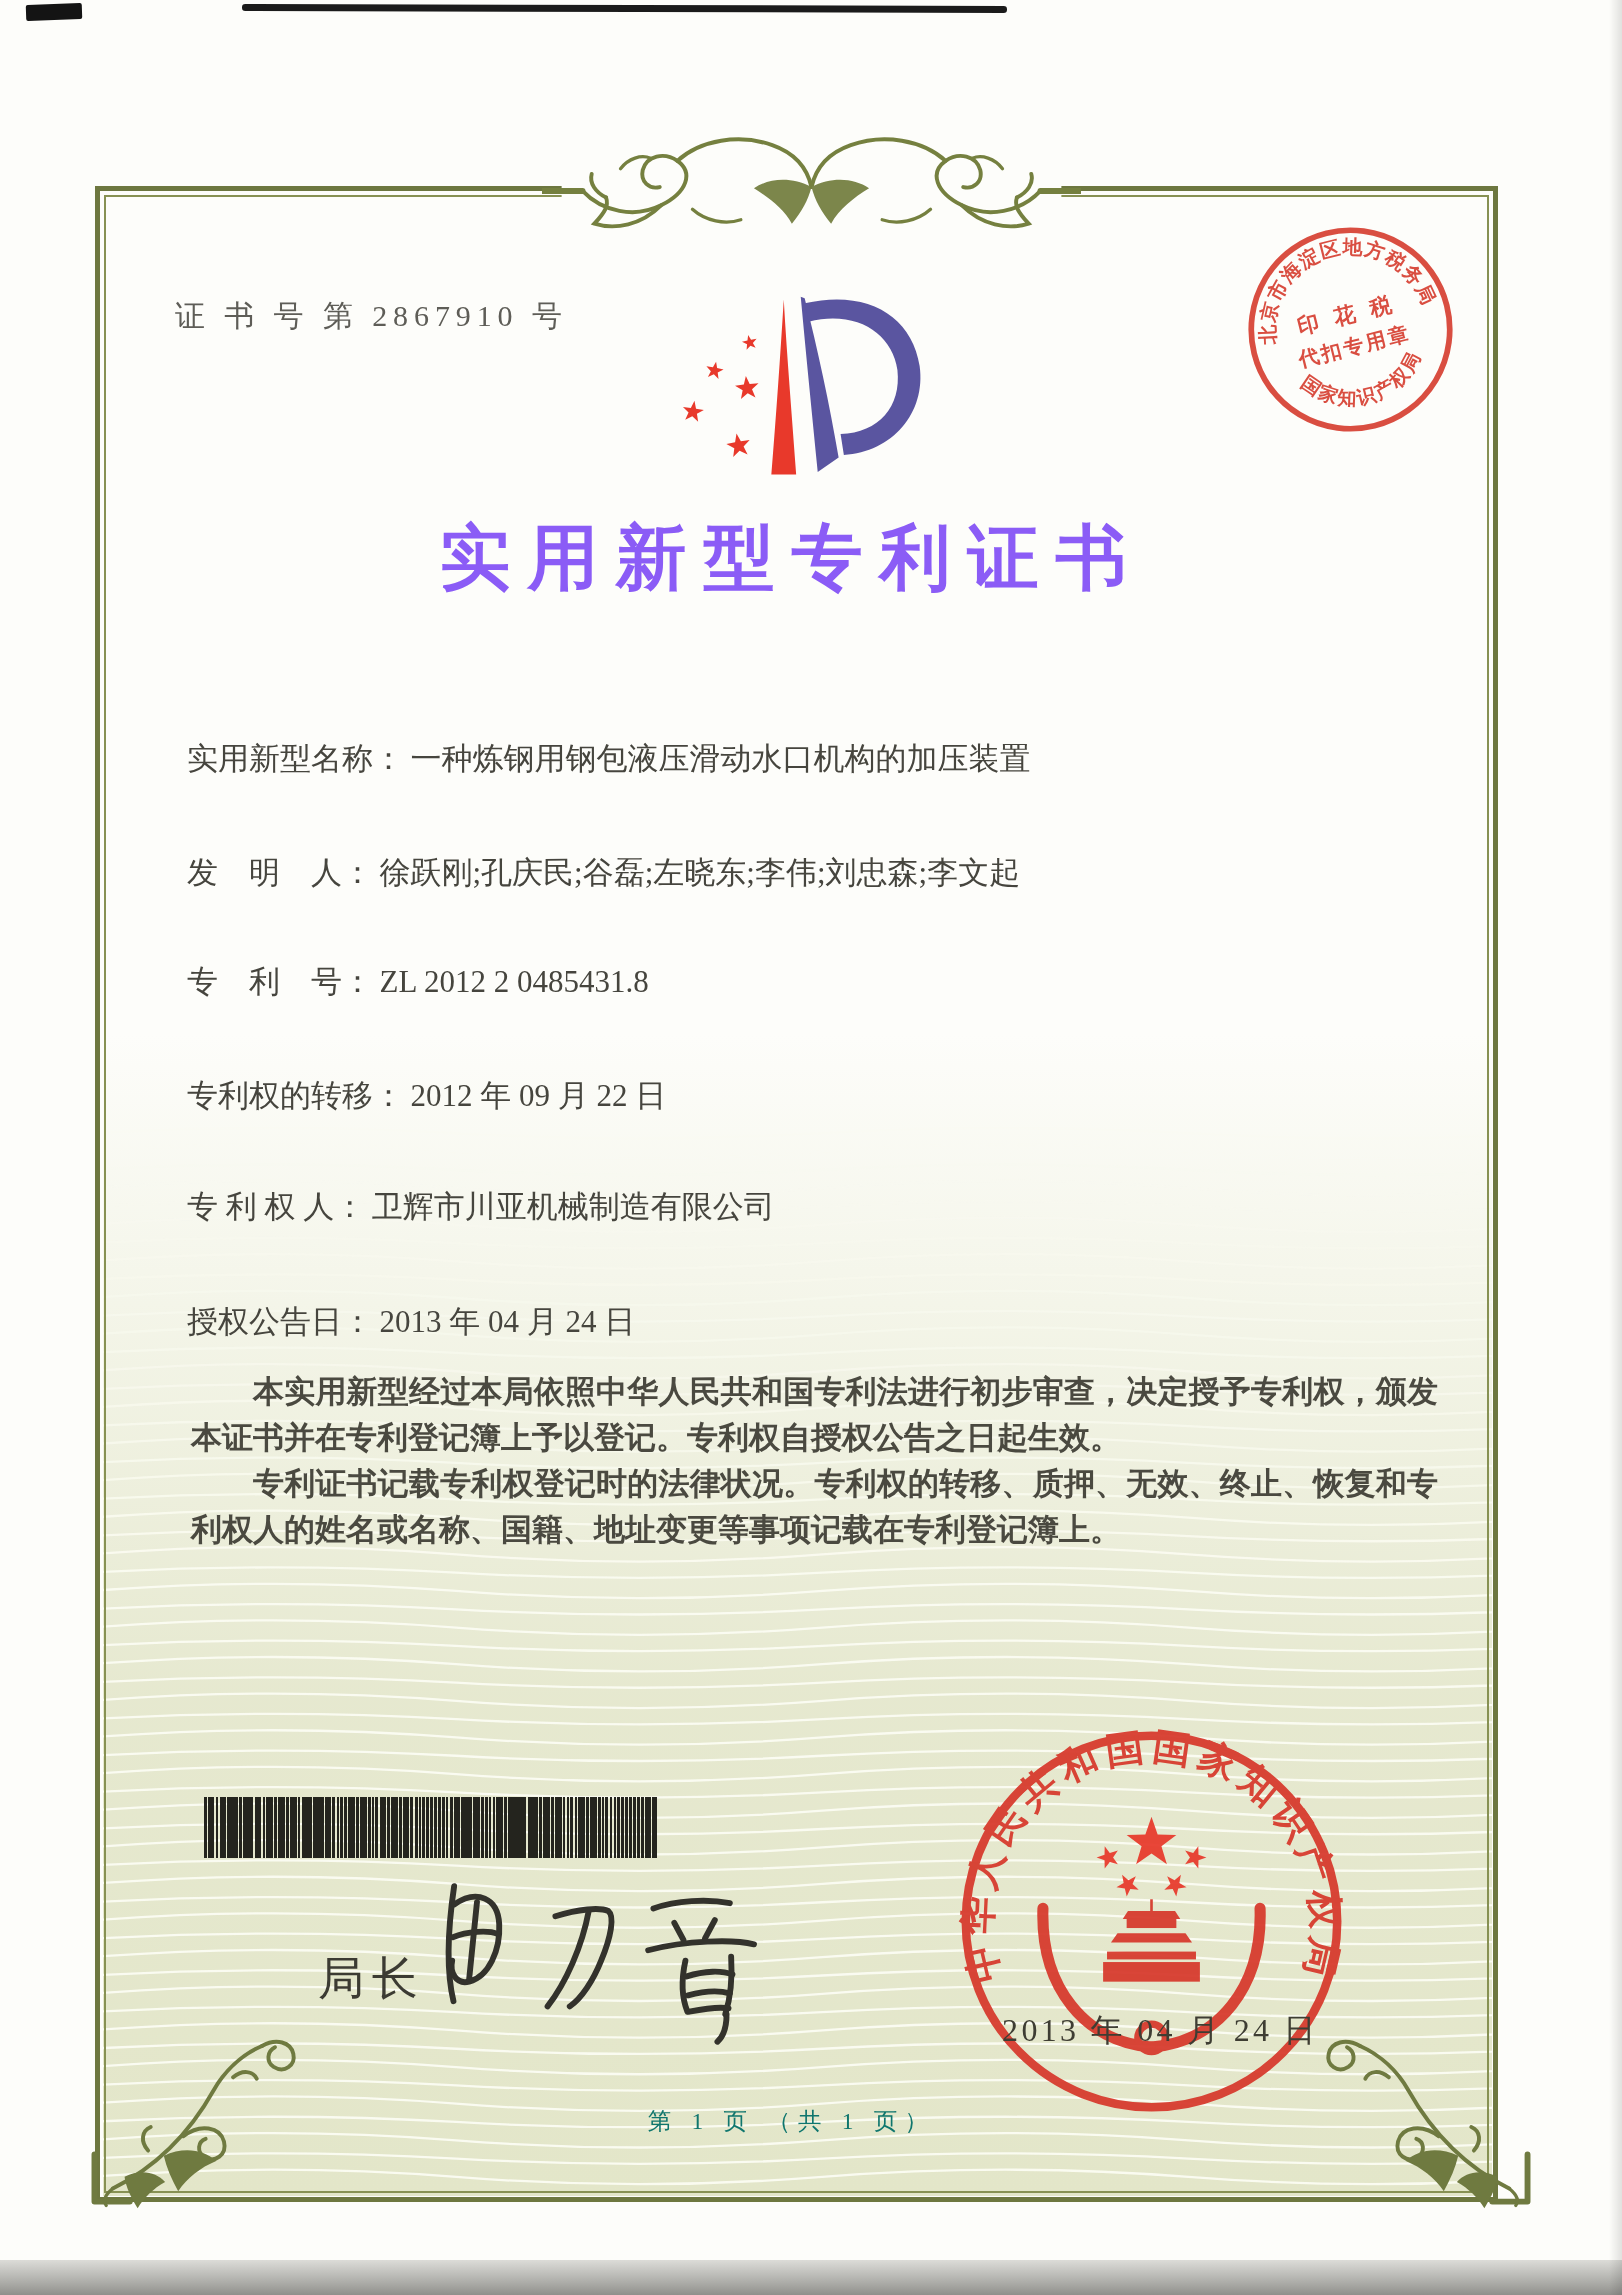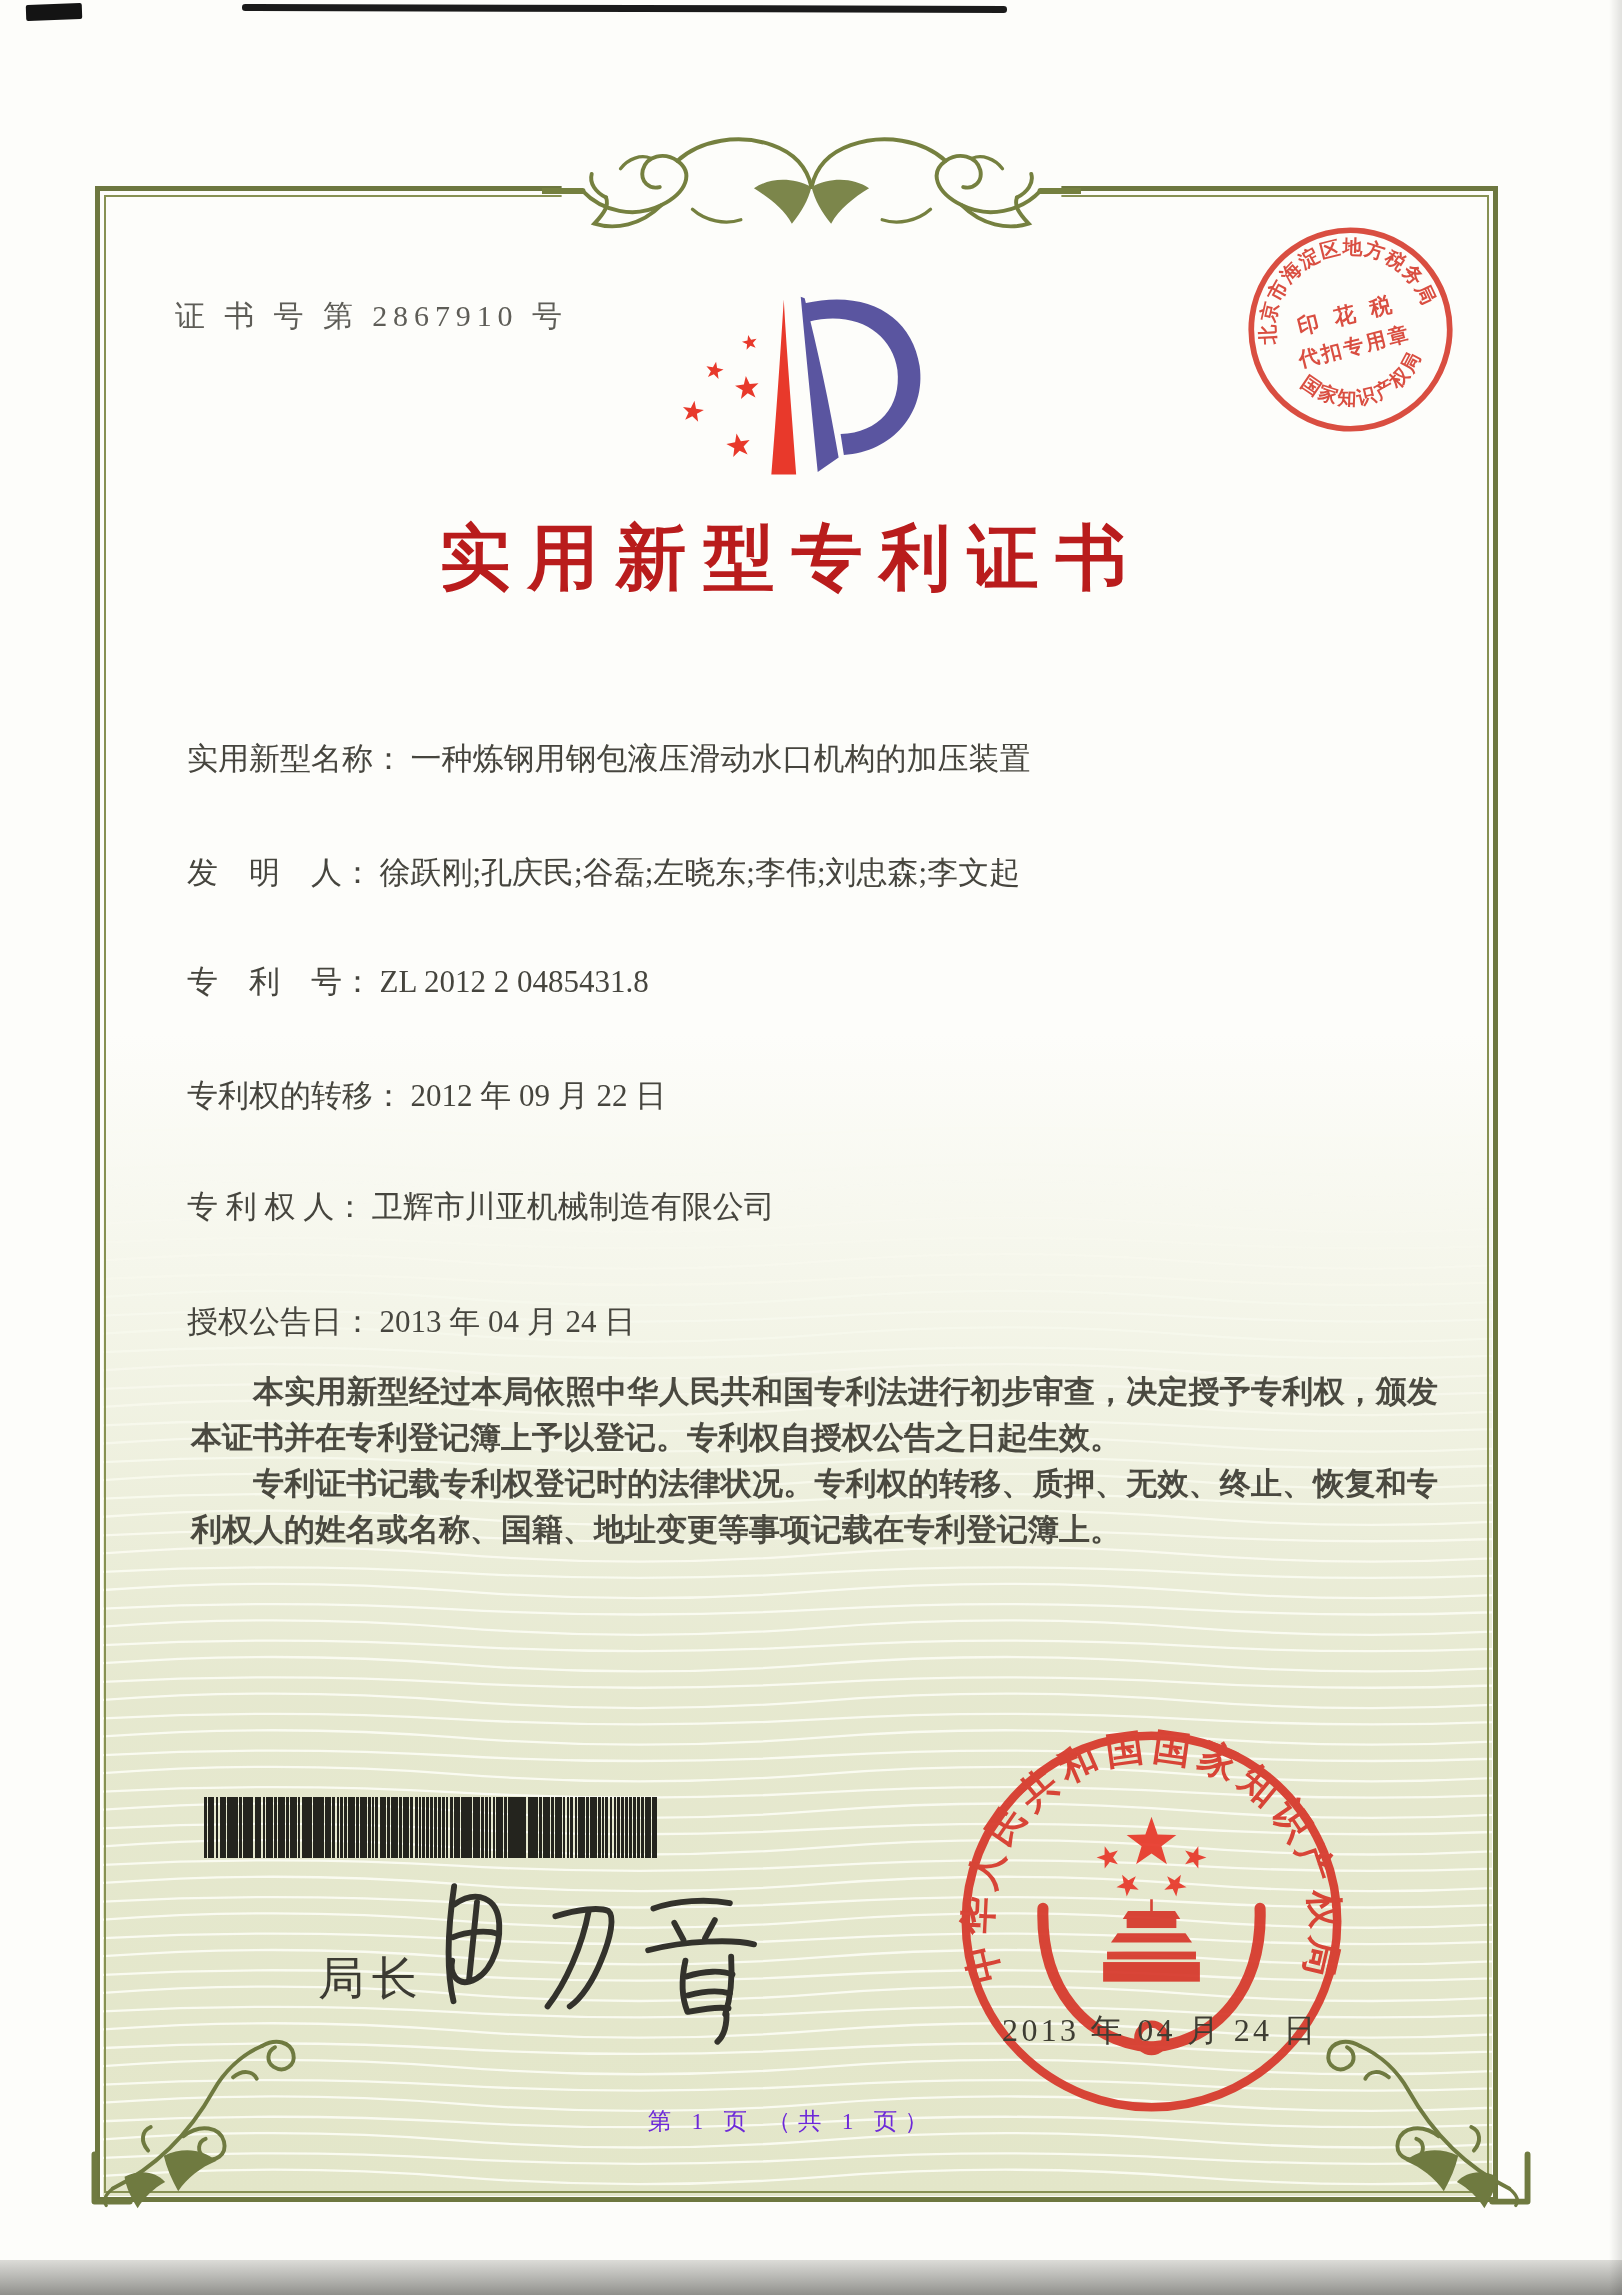--- a/index.html
+++ b/index.html
@@ -18,37 +18,37 @@
   .frame{position:absolute;left:95px;top:186px;width:1393px;height:2006px;border:5.9px solid #6d773f;z-index:1;}
   .frame-inner{position:absolute;inset:3.9px;border:2px solid #879153;}
   .pattern-tint{position:absolute;left:103px;top:194px;width:1389px;height:2002px;z-index:0;
     background:linear-gradient(180deg,rgba(231,234,210,0) 0%,rgba(231,234,210,0) 42%,rgba(229,232,205,0.45) 58%,rgba(226,229,200,0.85) 75%,#e3e6c9 100%);}
   svg.waves{position:absolute;left:103px;top:194px;z-index:0;}
 
   .ornament{position:absolute;z-index:2;}
 
   
   .cert-no{position:absolute;left:175px;top:296px;font-size:30px;letter-spacing:5.9px;color:#5e5d57;z-index:3;}
-  .title{position:absolute;left:95px;width:1393px;top:511px;text-align:center;font-size:71px;font-weight:700;letter-spacing:17px;color:#b91c1c;z-index:3;}
+  .title{position:absolute;left:95px;width:1393px;top:511px;text-align:center;font-size:71px;font-weight:700;letter-spacing:17px;color:#8b5cf6;z-index:3;}
   .row{position:absolute;left:187px;width:1282px;font-size:31px;color:#46453e;white-space:nowrap;z-index:3;}
   .row .flabel{margin-right:6.5px;text-align:right;}
   .paras{position:absolute;left:191px;top:1369px;width:1247px;font-size:31px;line-height:46px;color:#4a4940;text-align:justify;z-index:3;}
   .paras p{margin:0;text-indent:2em;font-weight:bold;}
   .barcode{position:absolute;left:204px;top:1797px;width:453px;height:61px;z-index:3;
     background-image:
       repeating-linear-gradient(90deg,#24241e 0 2.6px,transparent 2.6px 3.9px),
       repeating-linear-gradient(90deg,#24241e 0 1.3px,transparent 1.3px 5.9px),
       repeating-linear-gradient(90deg,transparent 0 3.9px,#24241e 3.9px 5.9px,transparent 5.9px 12.4px),
       repeating-linear-gradient(90deg,transparent 0 7.2px,#24241e 7.2px 8.5px,transparent 8.5px 19px);}
   .director{position:absolute;left:318px;top:1948px;font-size:46px;letter-spacing:7.8px;color:#3c3b33;z-index:3;text-align:right;}
   .sig-name-hidden{position:absolute;left:458px;top:1929px;opacity:0;font-size:6.5px;}
   svg.signature{position:absolute;left:392px;top:1864px;z-index:3;}
   svg.big-seal{position:absolute;left:954px;top:1724px;z-index:3;}
   .seal-date{position:absolute;left:948px;top:2009px;width:425px;text-align:center;font-size:32px;letter-spacing:3.3px;color:#3e3d33;z-index:4;white-space:nowrap;}
-  .footer{position:absolute;left:95px;width:1393px;top:2105px;text-align:center;font-size:23.5px;letter-spacing:7.2px;color:#6d28d9;z-index:3;}
+  .footer{position:absolute;left:95px;width:1393px;top:2105px;text-align:center;font-size:23.5px;letter-spacing:7.2px;color:#0f766e;z-index:3;}
   svg.tax-stamp{position:absolute;left:1236px;top:215px;z-index:3;}
   svg.logo{position:absolute;left:670px;top:289px;z-index:3;}
 </style>
 </head>
 <body>
 
 <div class="scan-top-mark"></div>
 <div class="scan-top-streak"></div>
 <div class="scan-bottom-band"></div>
 <div class="scan-right-edge"></div>

